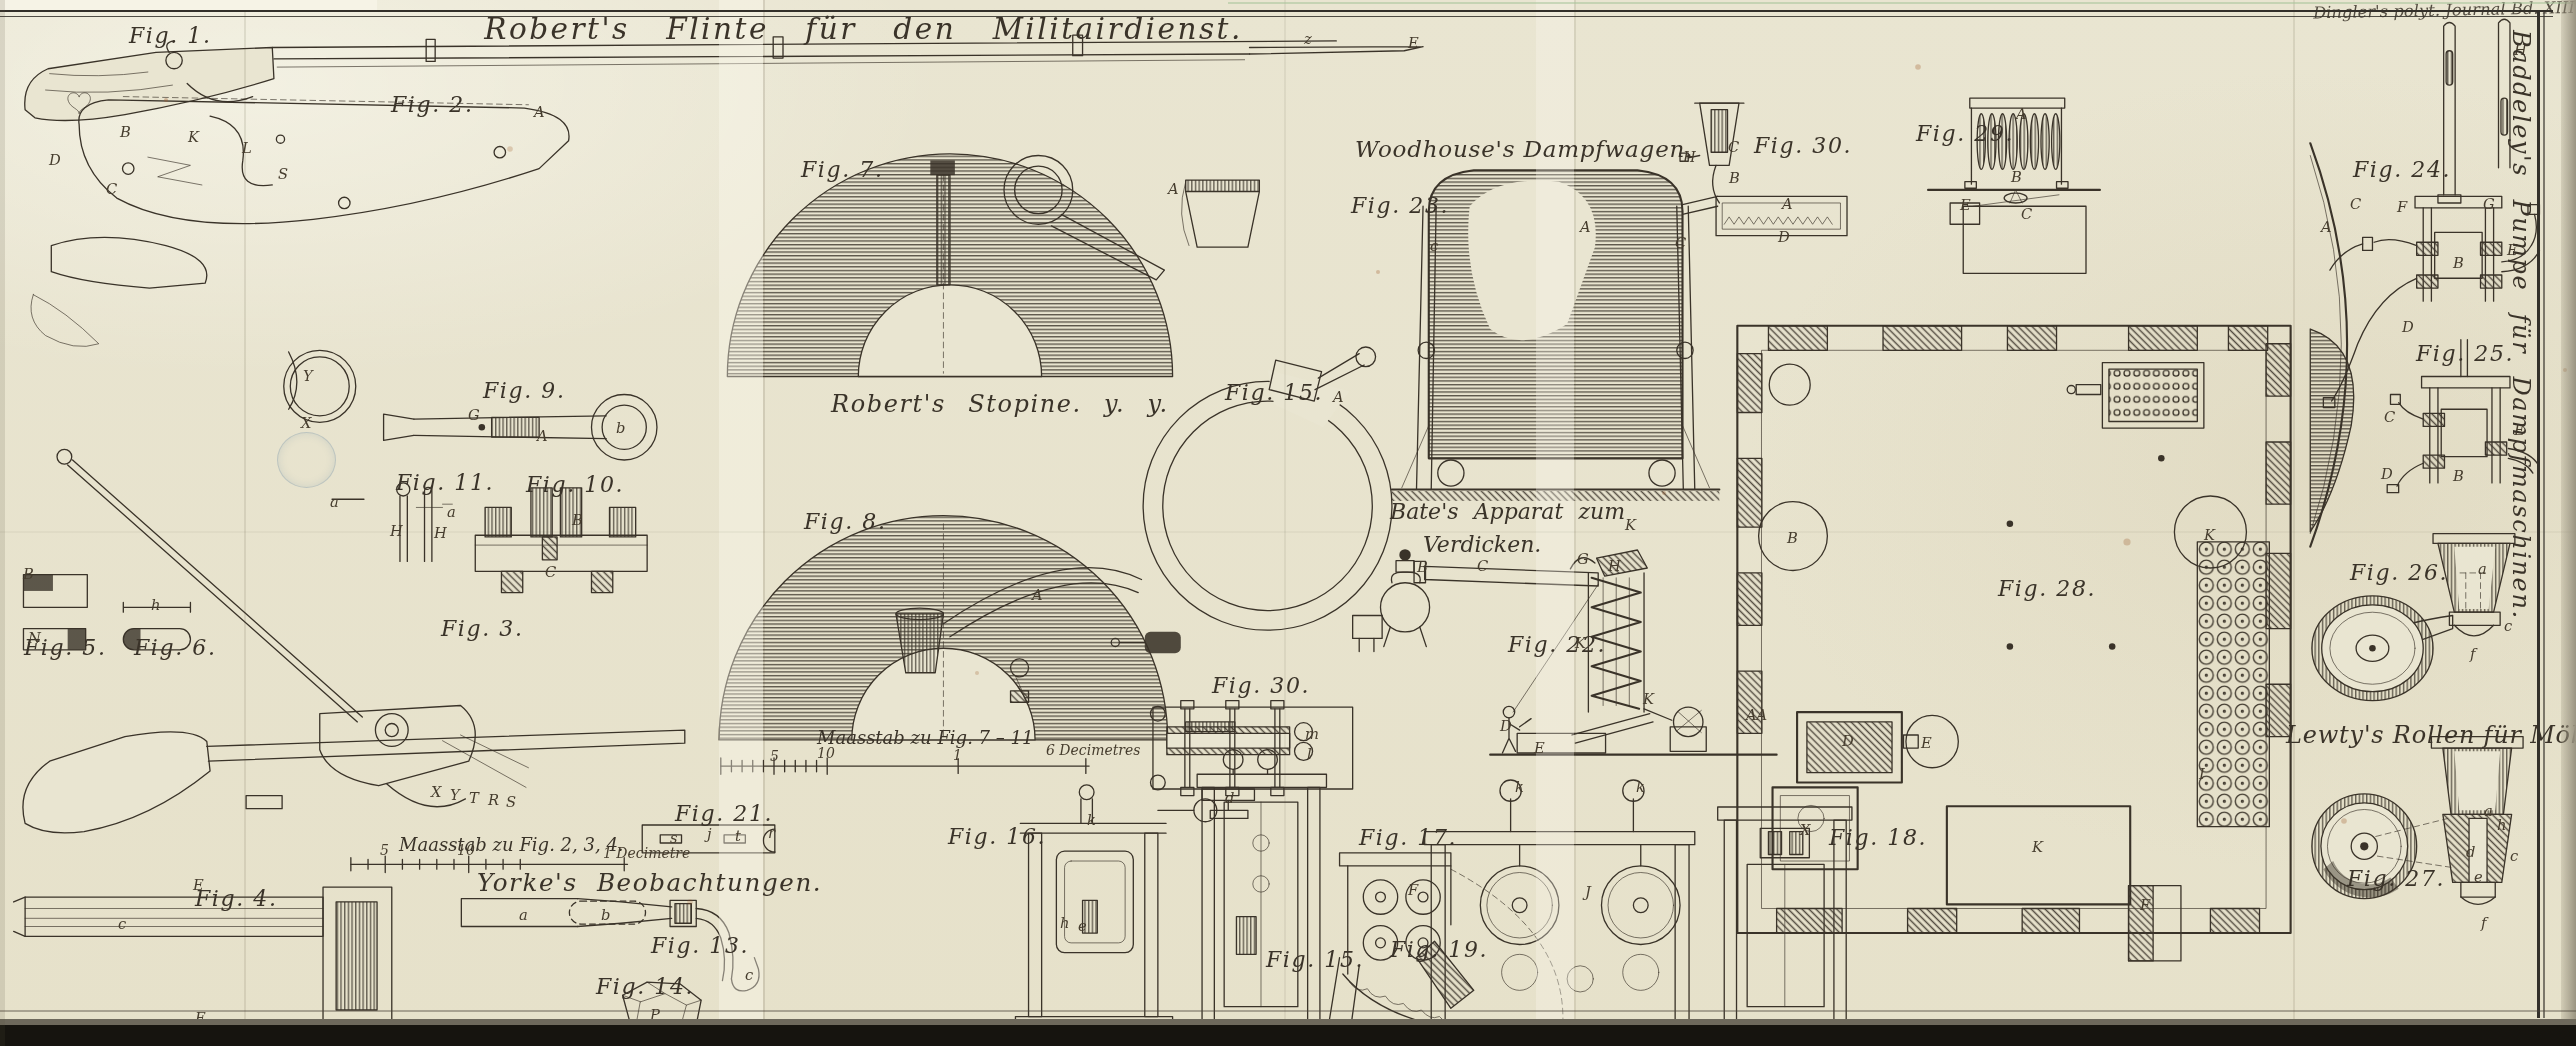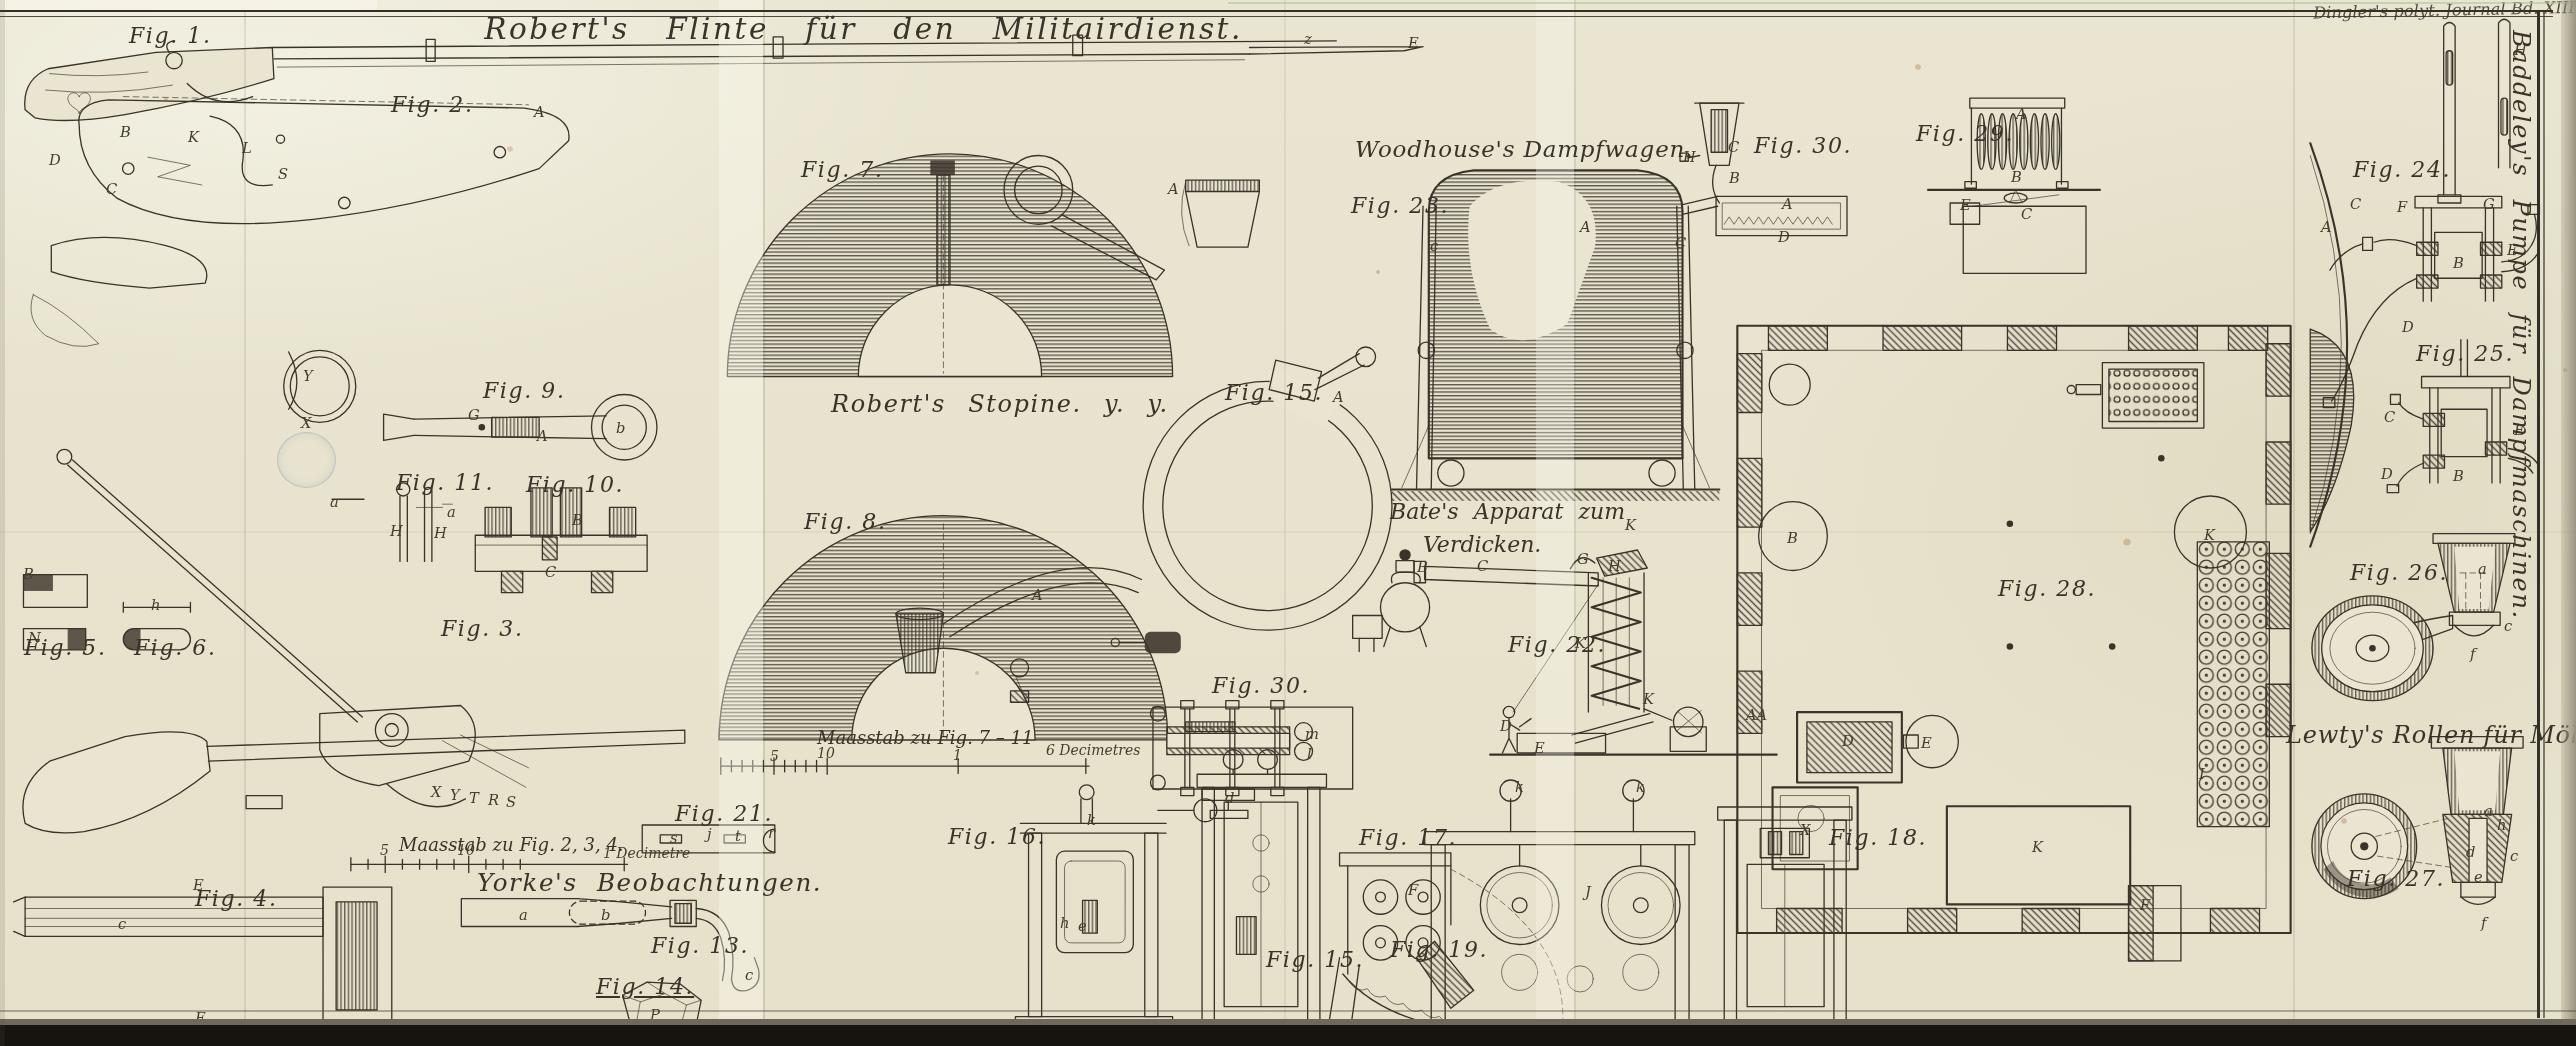--- a/index.html
+++ b/index.html
@@ -548,21 +548,21 @@
       <div class="fig-label" style="left: 195px; top: 886px;">Fig. 4.</div>
       <div class="fig-label" style="left: 24px; top: 635px;">Fig. 5.</div>
       <div class="fig-label" style="left: 134px; top: 635px;">Fig. 6.</div>
       <div class="fig-label" style="left: 801px; top: 157px;">Fig. 7.</div>
       <div class="fig-label" style="left: 804px; top: 509px;">Fig. 8.</div>
       <div class="fig-label" style="left: 483px; top: 378px;">Fig. 9.</div>
       <div class="fig-label" style="left: 526px; top: 472px;">Fig. 10.</div>
       <div class="fig-label" style="left: 396px; top: 470px;">Fig. 11.</div>
       <div class="fig-label" style="left: 1225px; top: 380px;">Fig. 15.</div>
       <div class="fig-label" style="left: 651px; top: 933px;">Fig. 13.</div>
-      <div class="fig-label" style="left: 596px; top: 974px; text-decoration: underline;">Fig. 14.</div>
+      <div class="fig-label" style="left: 596px; top: 974px;">Fig. 14.</div>
       <div class="fig-label" style="left: 1266px; top: 947px;">Fig. 15.</div>
       <div class="fig-label" style="left: 948px; top: 824px;">Fig. 16.</div>
       <div class="fig-label" style="left: 1359px; top: 825px;">Fig. 17.</div>
       <div class="fig-label" style="left: 1829px; top: 825px;">Fig. 18.</div>
       <div class="fig-label" style="left: 1390px; top: 937px;">Fig. 19.</div>
       <div class="fig-label" style="left: 1212px; top: 673px;">Fig. 30.</div>
       <div class="fig-label" style="left: 675px; top: 801px;">Fig. 21.</div>
       <div class="fig-label" style="left: 1508px; top: 632px;">Fig. 22.</div>
       <div class="fig-label" style="left: 1351px; top: 193px;">Fig. 23.</div>
       <div class="fig-label" style="left: 2353px; top: 157px;">Fig. 24.</div>

